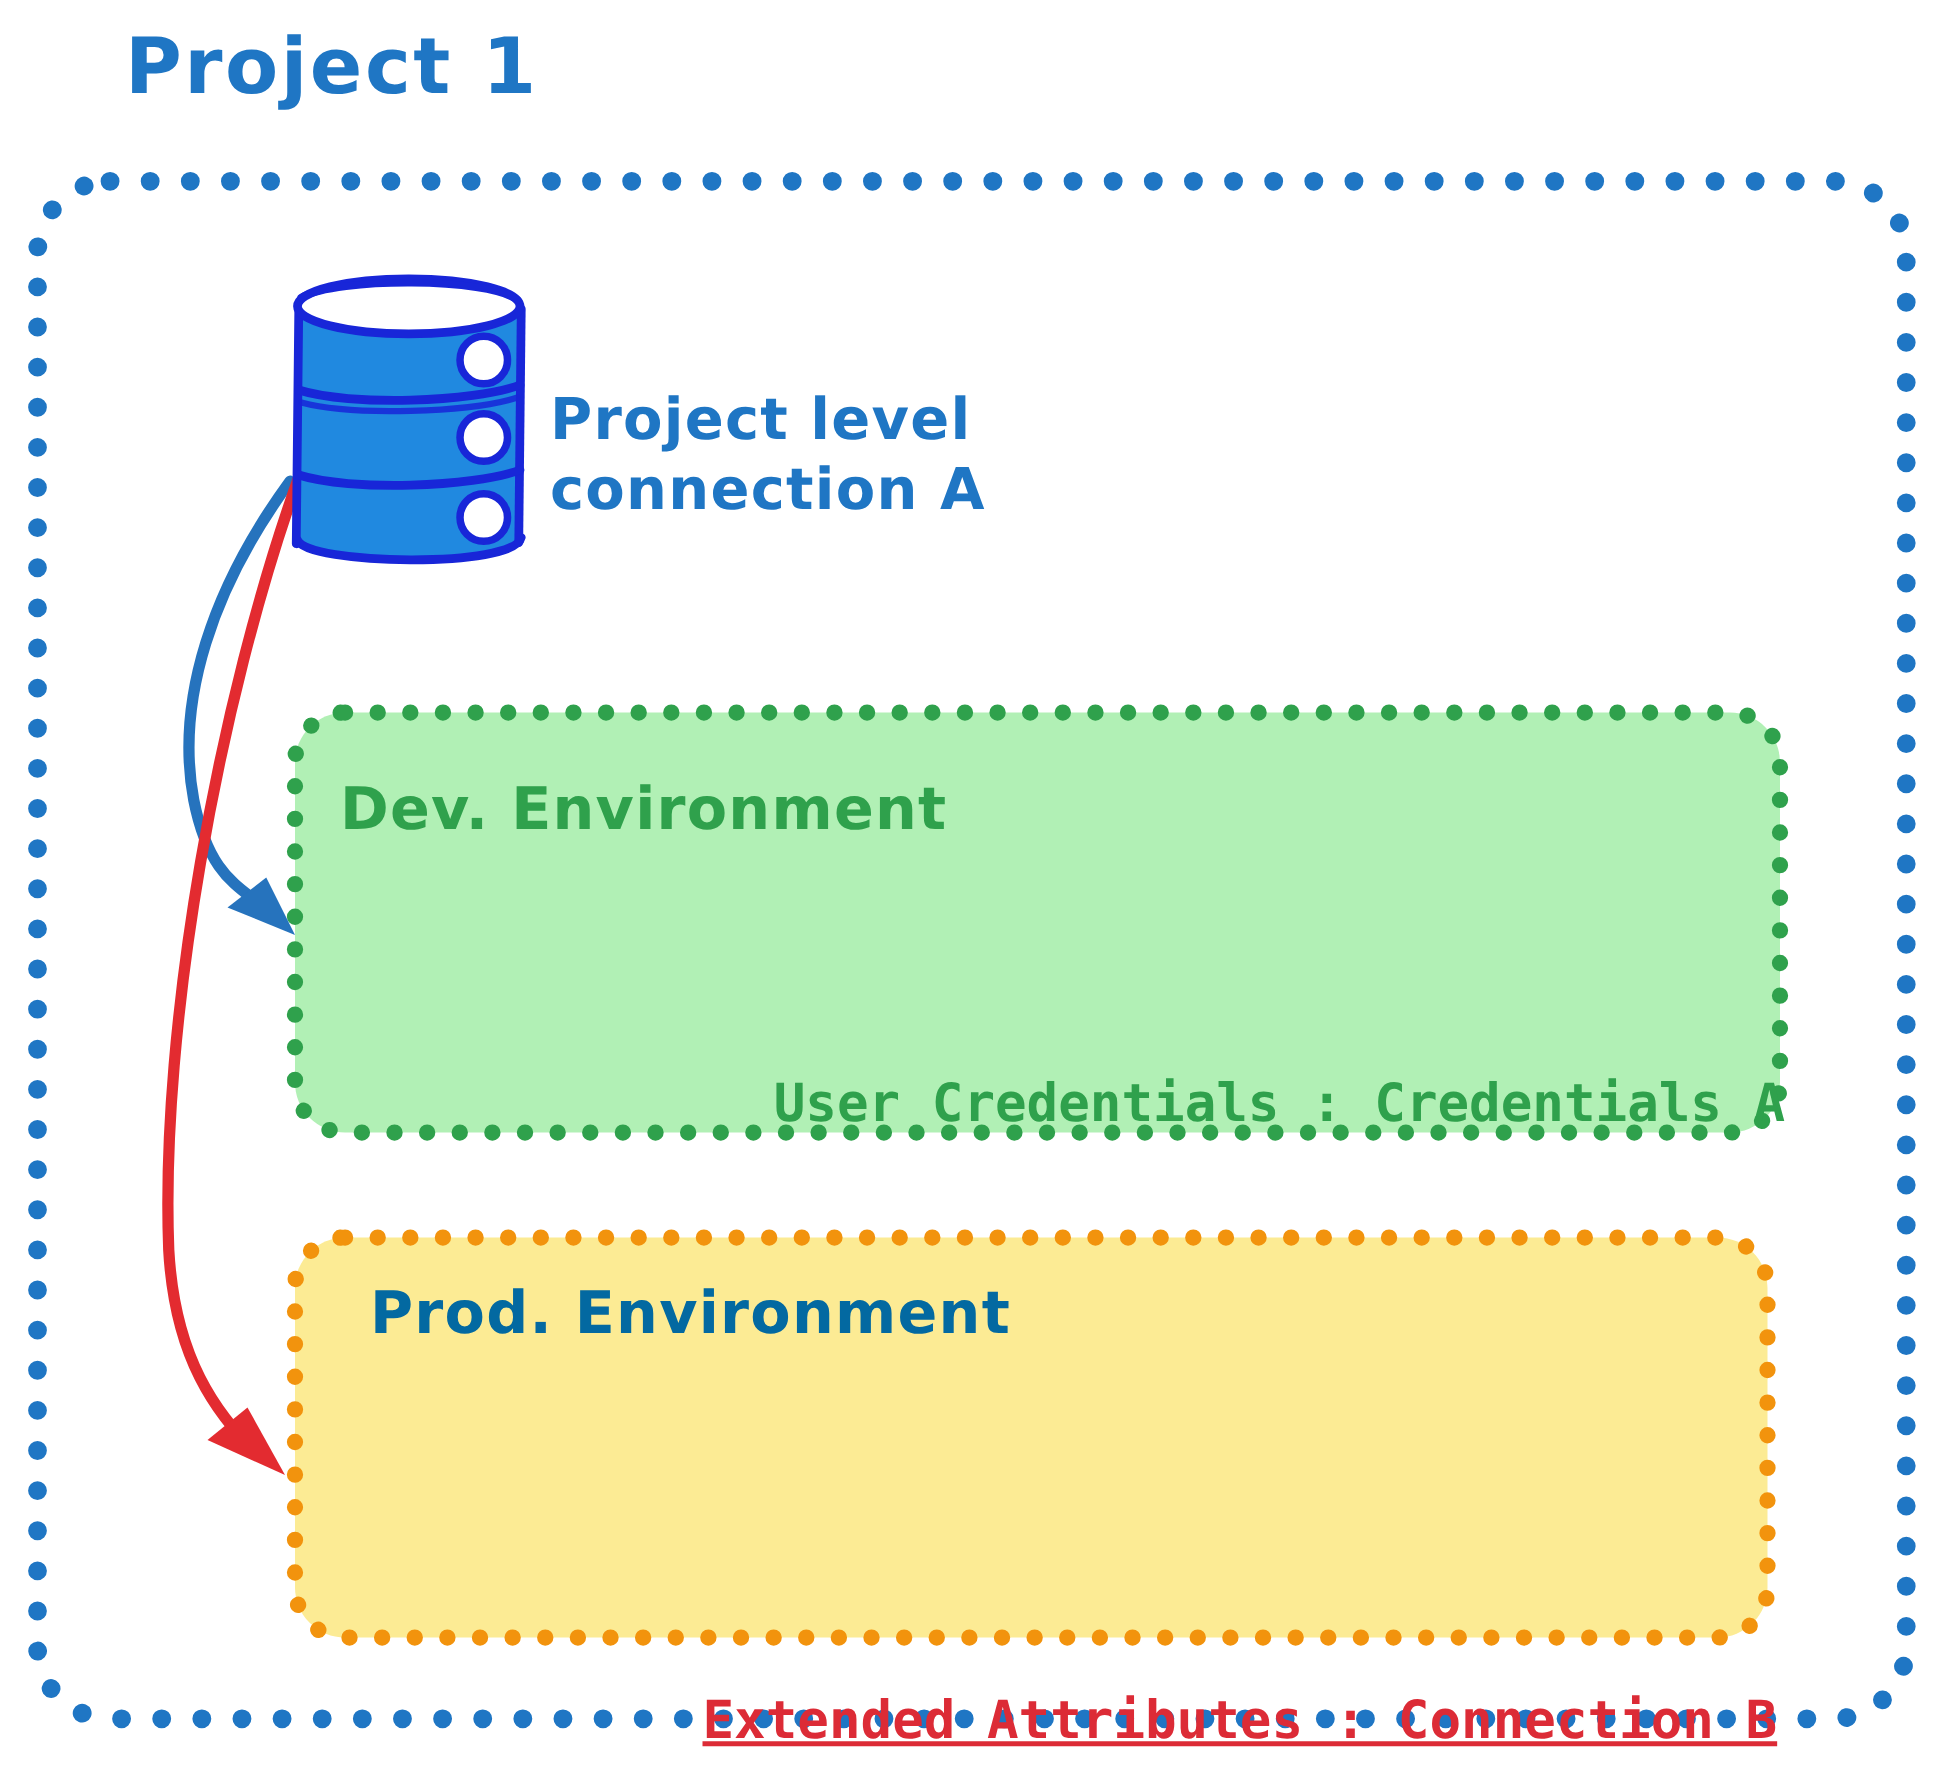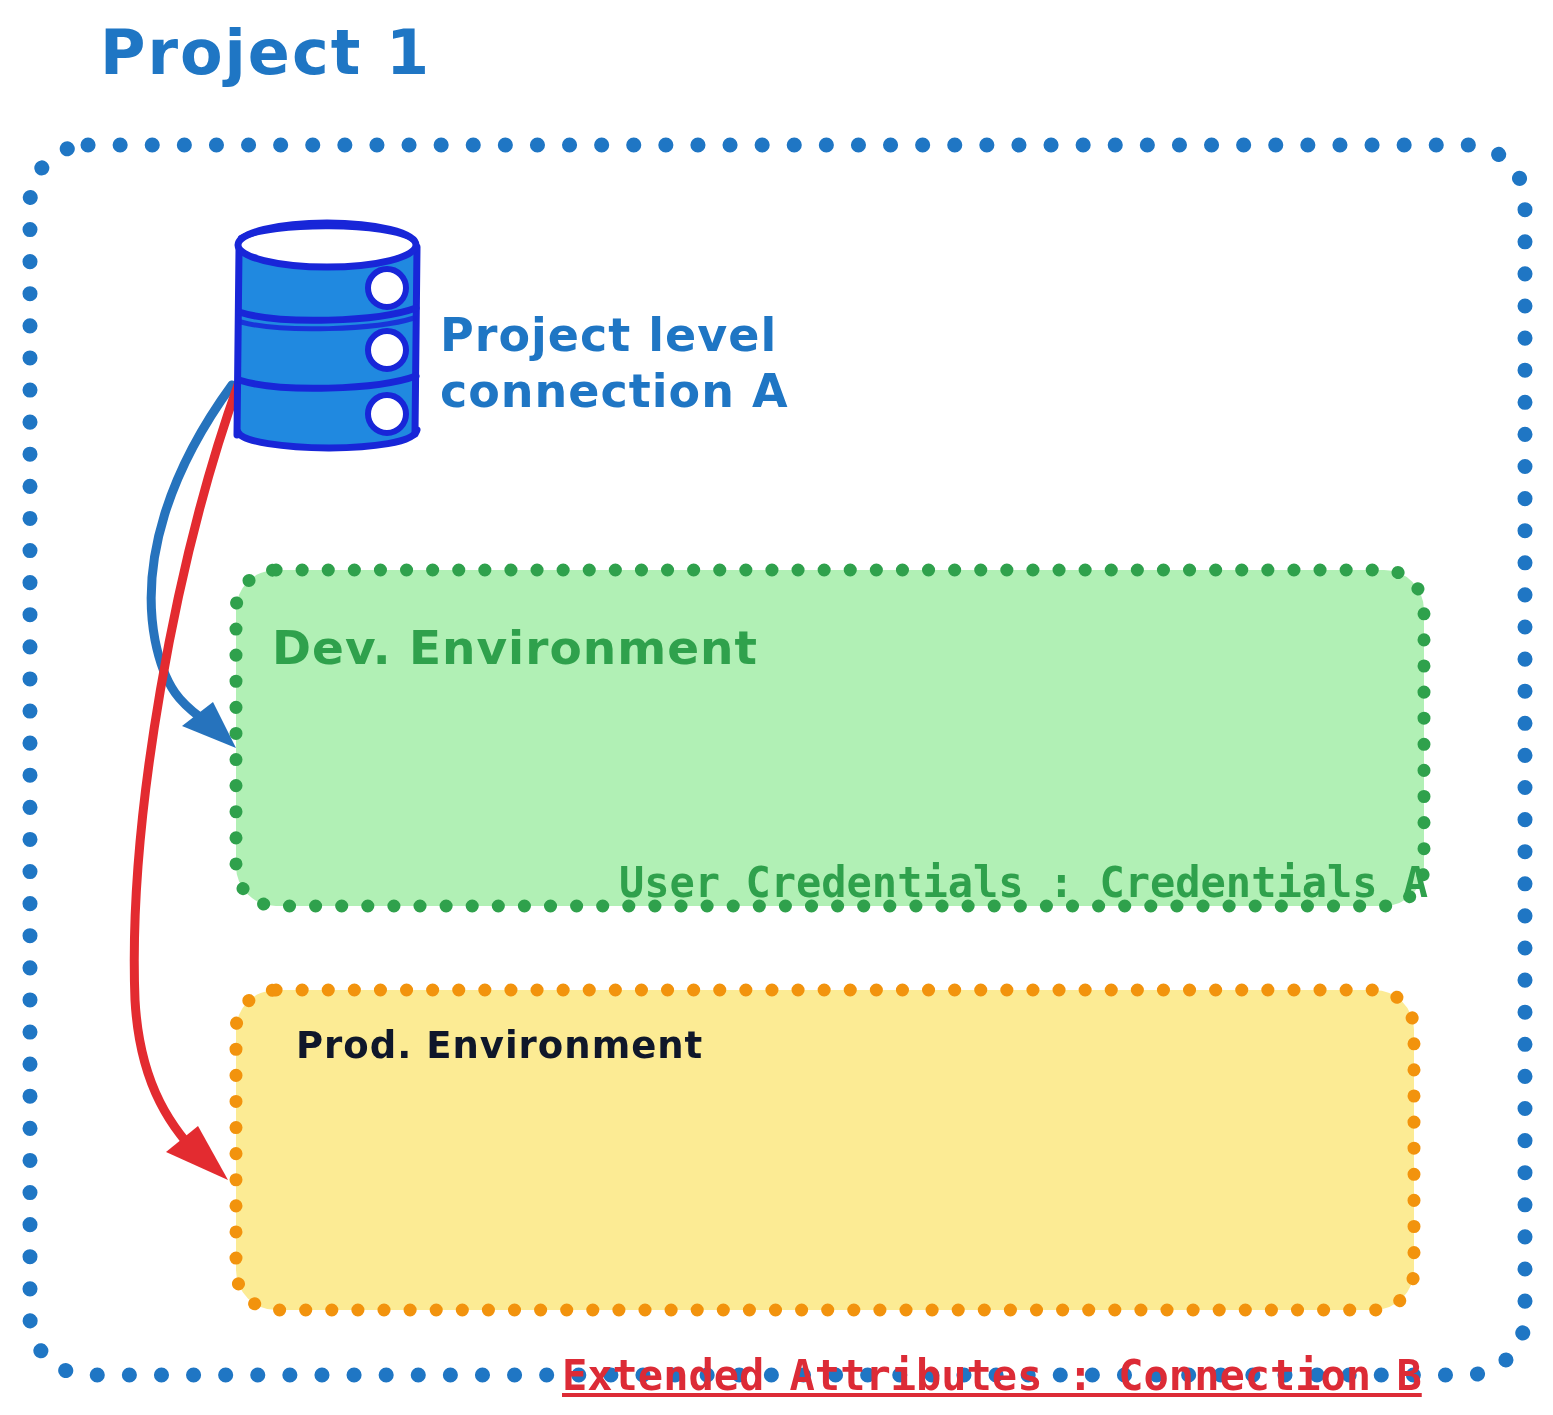--- a/index.html
+++ b/index.html
@@ -72,22 +72,22 @@
     top: 818px;
     font-size: 42px;
     color: #2FA14C;
     letter-spacing: 0px;
   }
 
   
   #prod-title {
     left: 296px;
     top: 1027px;
-    font-size: 37px;
-    color: #0f172a;
+    font-size: 47px;
+    color: #0369a1;
     letter-spacing: 1px;
   }
   #prod-lines {
     left: 562px;
     top: 1196px;
     font-size: 42px;
     color: #DC2B36;
     line-height: 1.30;
   }
   #prod-lines div { white-space: pre; text-decoration: underline; }

